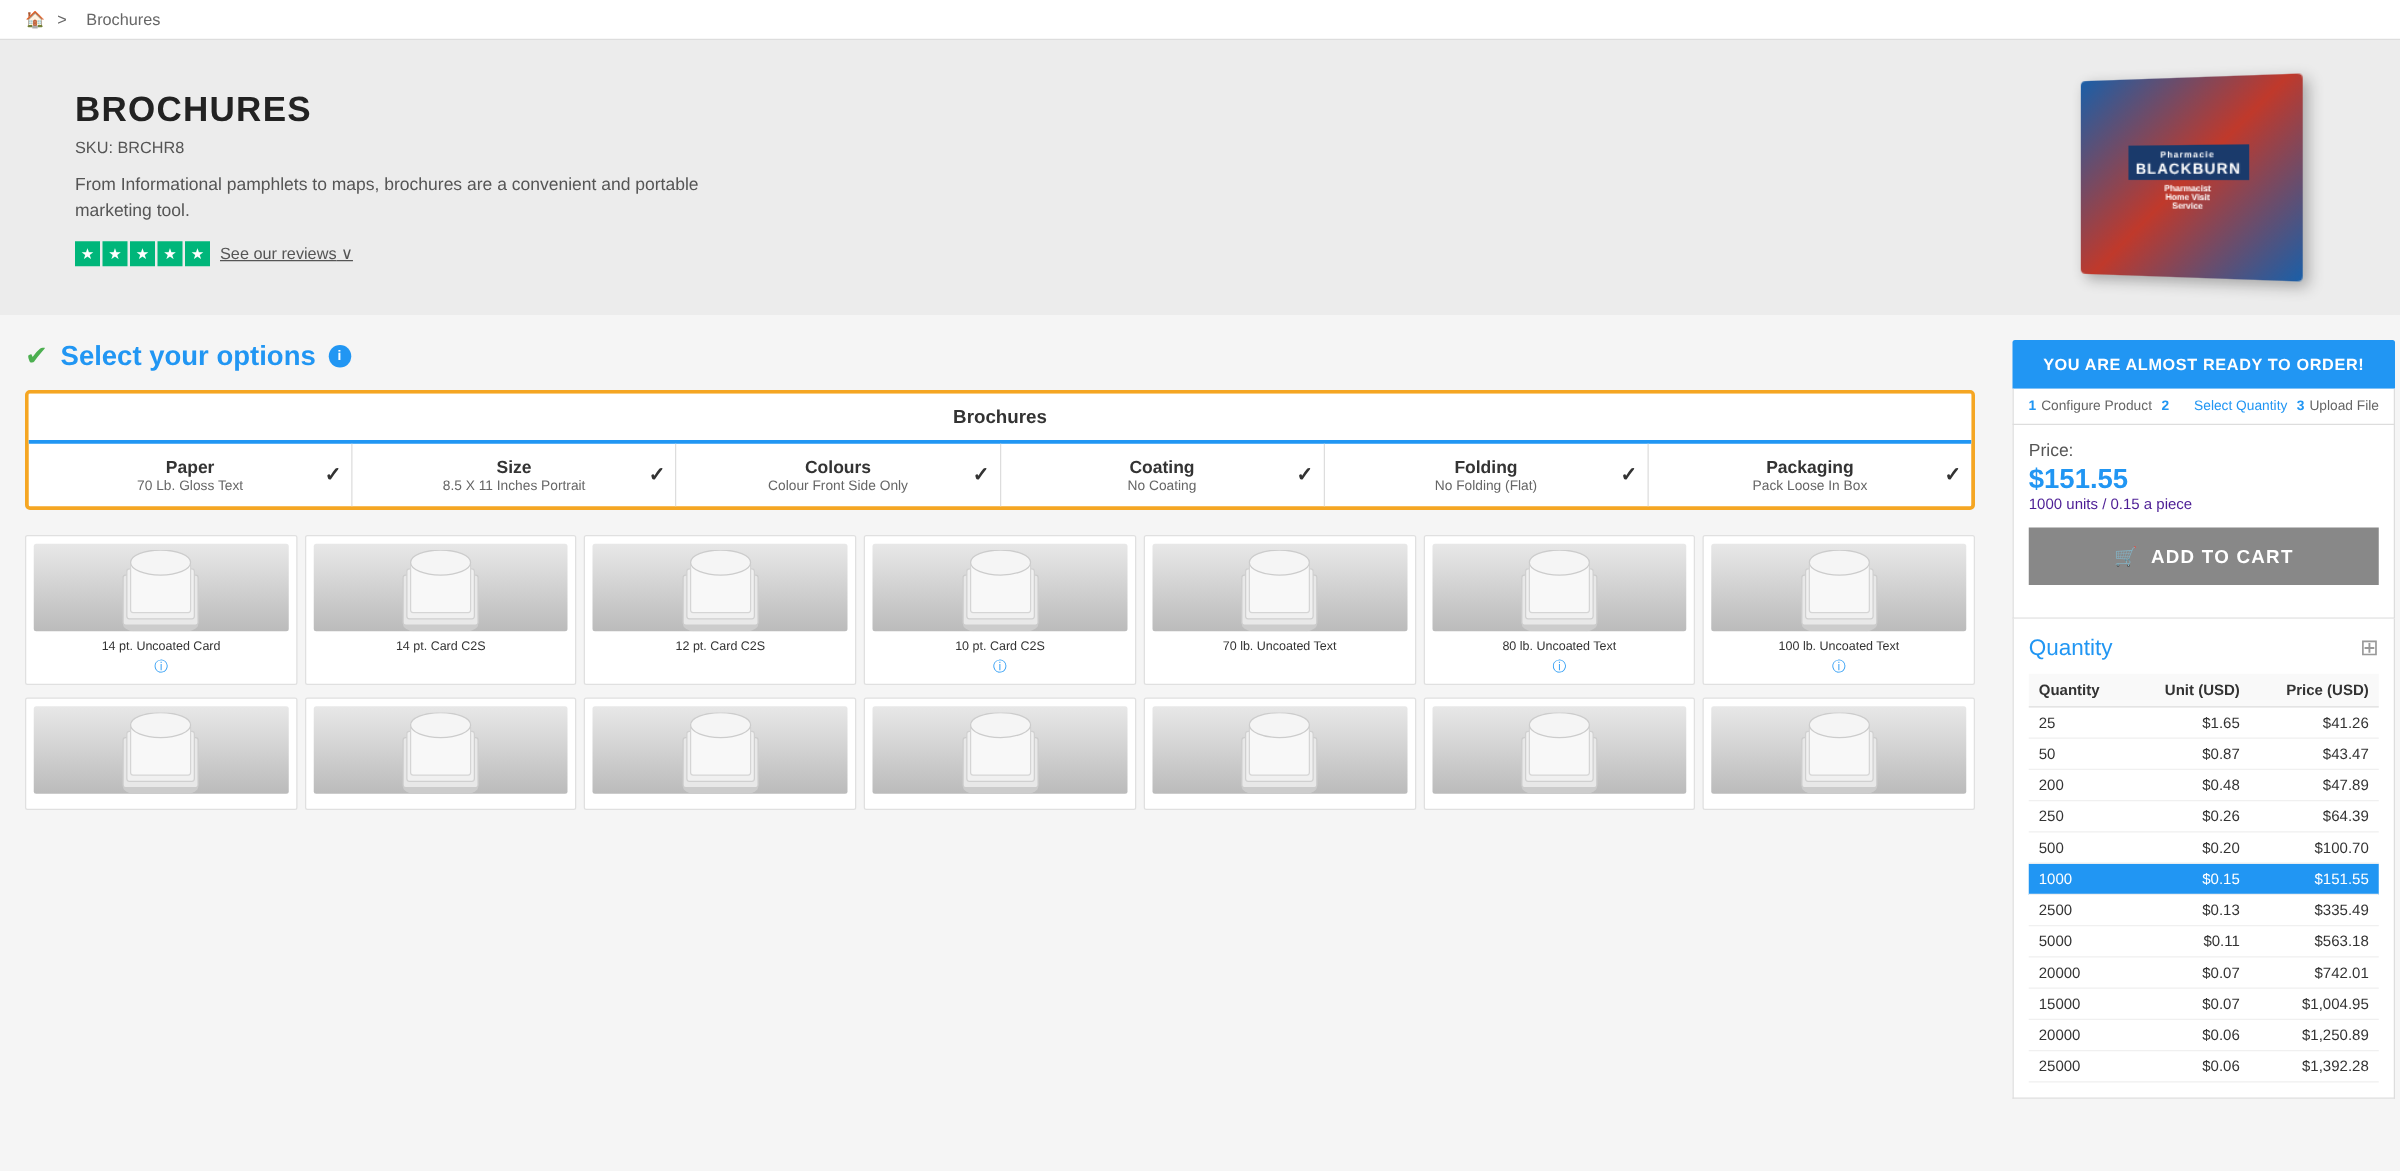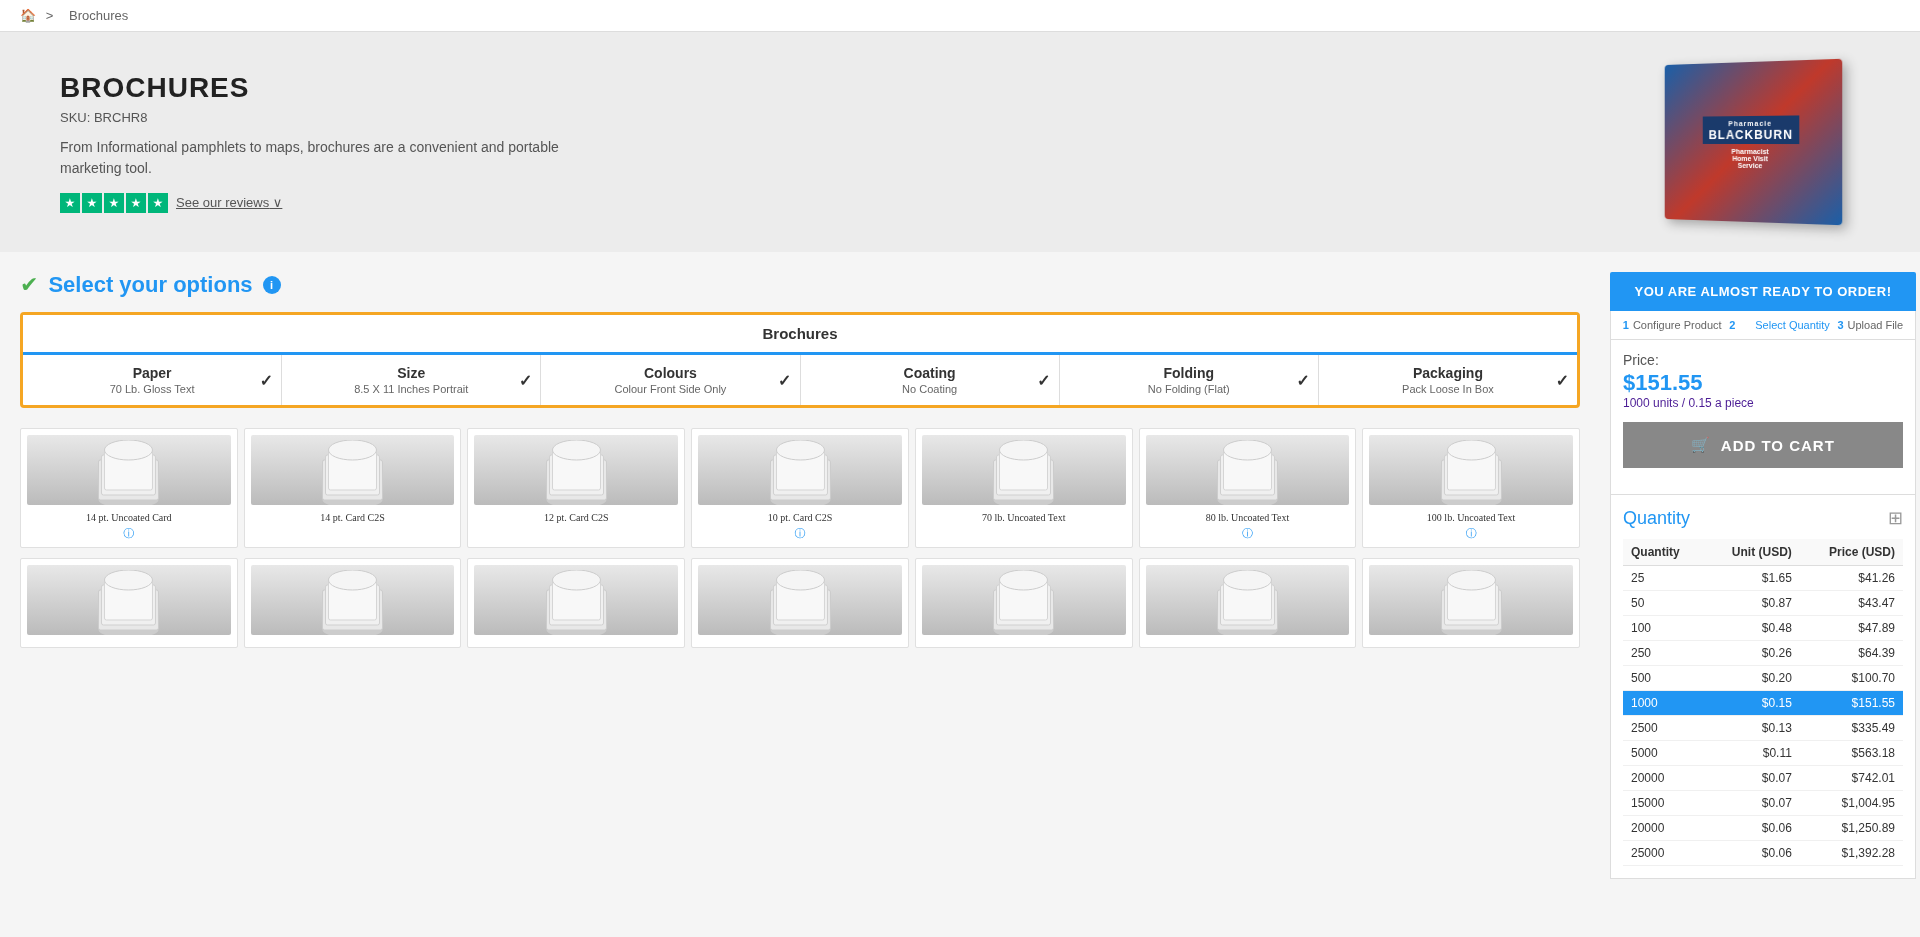--- a/index.html
+++ b/index.html
@@ -130,21 +130,20 @@
       gap: 6px;
       margin-bottom: 10px;
     }
     .product-card {
       background: #fff;
       border: 1px solid #e0e0e0;
       border-radius: 2px;
       padding: 6px;
       text-align: center;
       cursor: pointer;
-      font-family: Liberation Serif, serif;
     }
     .product-card-img {
       width: 100%;
       height: 70px;
       background: linear-gradient(180deg, #e8e8e8 0%, #bbb 100%);
       border-radius: 2px;
       margin-bottom: 6px;
       position: relative;
       overflow: hidden;
     }
@@ -583,21 +582,21 @@
     <td>25</td>
     <td>$1.65</td>
     <td>$41.26</td>
   </tr>
             <tr>
     <td>50</td>
     <td>$0.87</td>
     <td>$43.47</td>
   </tr>
             <tr>
-    <td>100</td>
+    <td>200</td>
     <td>$0.48</td>
     <td>$47.89</td>
   </tr>
             <tr>
     <td>250</td>
     <td>$0.26</td>
     <td>$64.39</td>
   </tr>
             <tr>
     <td>500</td>

